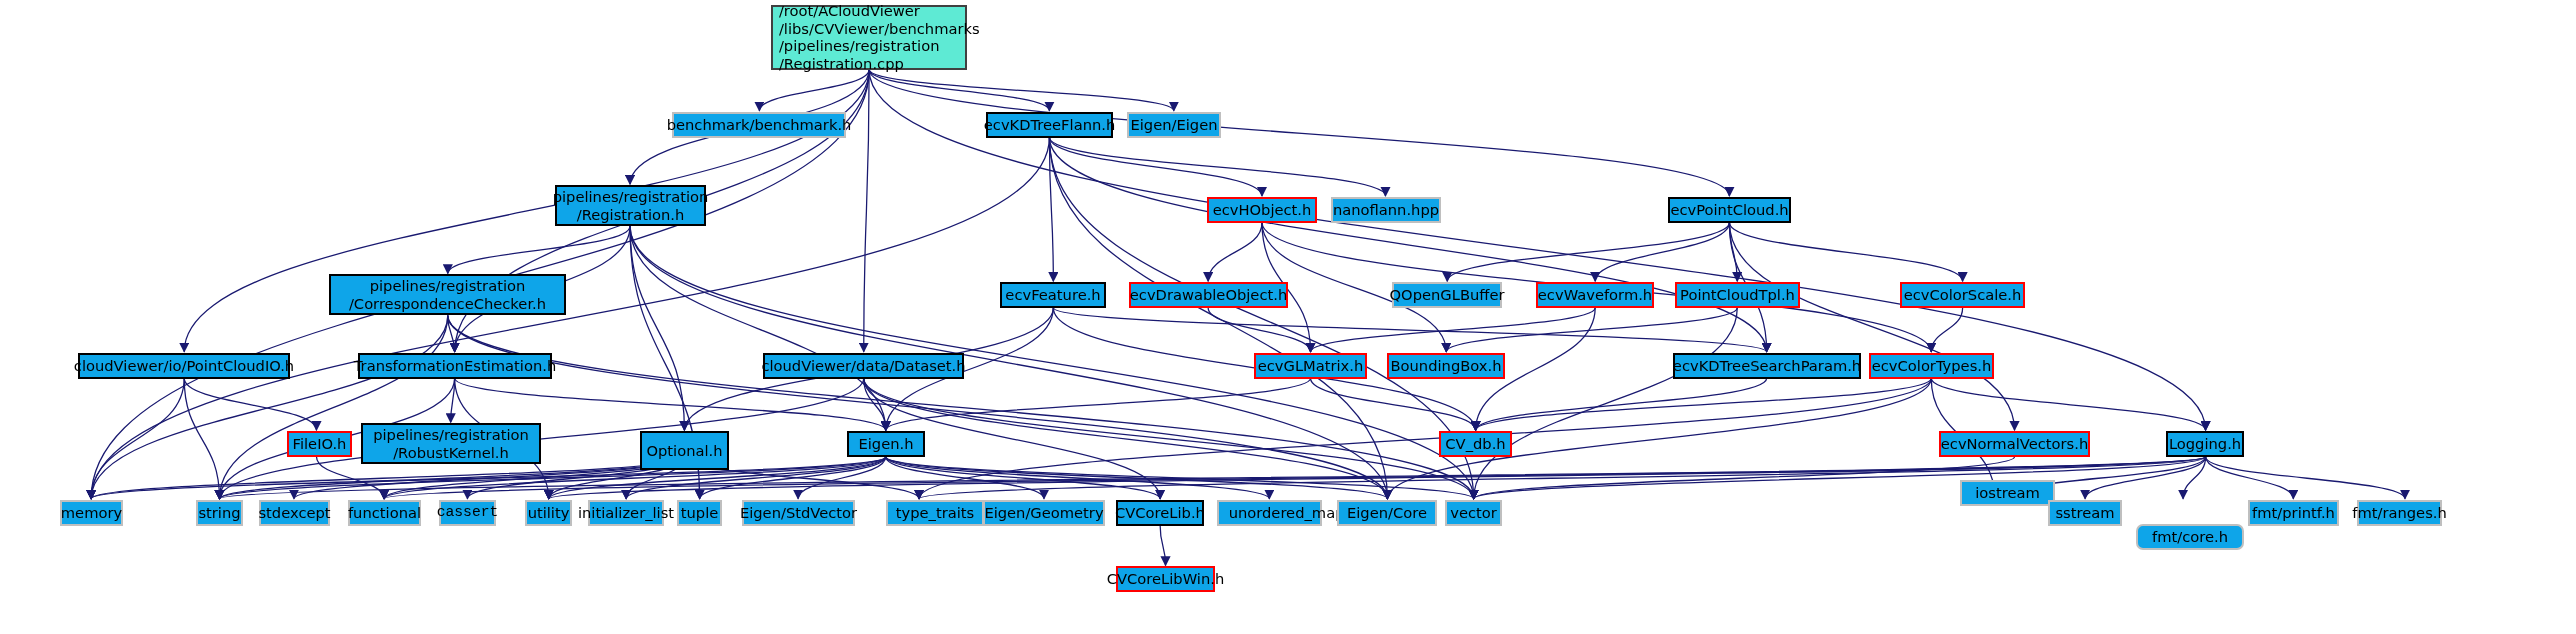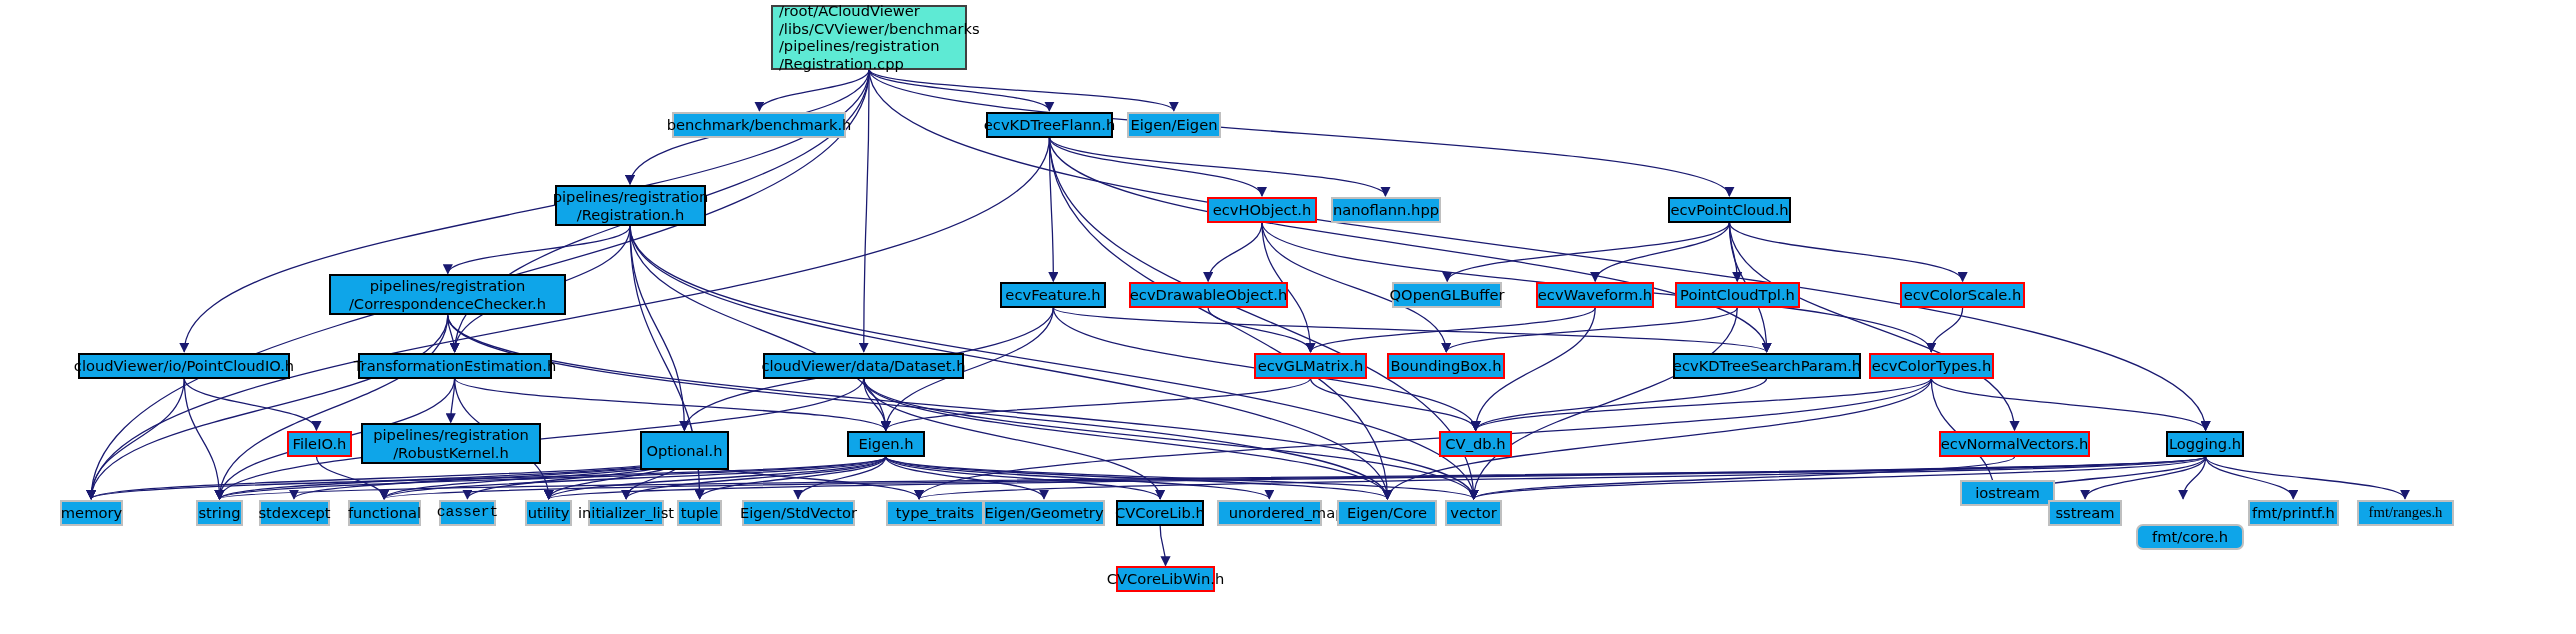--- a/index.html
+++ b/index.html
@@ -177,17 +177,17 @@
       <div class="node missing" style="left: 870px; top: 500px; width: 98px; height: 25.5px; margin-left: 16px;">type_traits</div>
       <div class="node missing" style="left: 983px; top: 500px; width: 122px; height: 25.5px;">Eigen/Geometry</div>
       <div class="node normal linked" style="left: 1116px; top: 500px; width: 88px; height: 25.5px;">CVCoreLib.h</div>
       <div class="node missing" style="left: 1217px; top: 500px; width: 105px; height: 25.5px; padding-left: 40px;">unordered_map</div>
       <div class="node missing" style="left: 1337px; top: 500px; width: 100px; height: 25.5px;">Eigen/Core</div>
       <div class="node missing" style="left: 1445px; top: 500px; width: 57px; height: 25.5px;">vector</div>
       <div class="node missing" style="left: 1960px; top: 480px; width: 95px; height: 25.5px;">iostream</div>
       <div class="node missing" style="left: 2048px; top: 500px; width: 74px; height: 25.5px;">sstream</div>
       <div class="node missing" style="left: 2136px; top: 524px; width: 108px; height: 25.5px; border-radius: 7px;">fmt/core.h</div>
       <div class="node missing" style="left: 2248px; top: 500px; width: 91px; height: 25.5px;">fmt/printf.h</div>
-      <div class="node missing" style="left: 2357px; top: 500px; width: 97px; height: 25.5px; font-family: Liberation Serif, serif;">fmt/ranges.h</div>
+      <div class="node missing" style="left: 2357px; top: 500px; width: 85px; height: 25.5px;">fmt/ranges.h</div>
       <div class="node truncated linked" style="left: 1116px; top: 566px; width: 99px; height: 25.5px;">CVCoreLibWin.h</div>
     </div>
 </div>
 
 
 </body></html>

